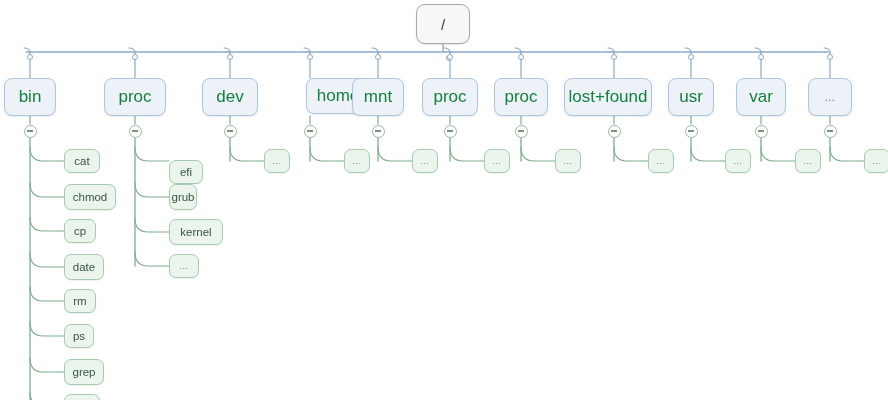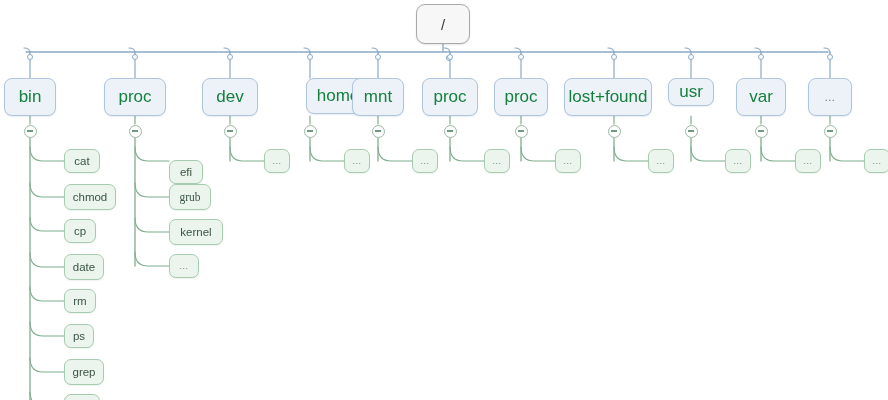--- a/index.html
+++ b/index.html
@@ -183,21 +183,21 @@
     <div class="node node-file" style="left: 64px; top: 219px; width: 32px; height: 24px;">cp</div>
     <div class="node node-file" style="left: 64px; top: 254px; width: 40px; height: 26px;">date</div>
     <div class="node node-file" style="left: 64px; top: 289px; width: 32px; height: 24px;">rm</div>
     <div class="node node-file" style="left: 64px; top: 324px; width: 30px; height: 24px;">ps</div>
     <div class="node node-file" style="left: 64px; top: 359px; width: 40px; height: 26px;">grep</div>
     <div class="node node-file ellipsis" style="left: 64px; top: 394px; width: 36px; height: 24px;"></div>
     <div class="node node-dir" style="left: 104px; top: 78px; width: 62px; height: 38px;">proc</div>
     <div class="port" style="left: 132px; top: 54px;"></div>
     <div class="toggle" style="left: 128.5px; top: 124.5px;"></div>
     <div class="node node-file" style="left: 169px; top: 149px; width: 34px; height: 24px; margin-top: 11px;">efi</div>
-    <div class="node node-file" style="left: 169px; top: 184px; width: 42px; height: 26px; font-family: Liberation Serif, serif;">grub</div>
+    <div class="node node-file" style="left: 169px; top: 184px; width: 28px; height: 26px;">grub</div>
     <div class="node node-file" style="left: 169px; top: 219px; width: 54px; height: 26px;">kernel</div>
     <div class="node node-file ellipsis" style="left: 169px; top: 254px; width: 30px; height: 24px;">...</div>
     <div class="node node-dir" style="left: 202px; top: 78px; width: 56px; height: 38px;">dev</div>
     <div class="port" style="left: 227px; top: 54px;"></div>
     <div class="toggle" style="left: 223.5px; top: 124.5px;"></div>
     <div class="node node-file ellipsis" style="left: 264px; top: 149px; width: 26px; height: 24px;">...</div>
     <div class="node node-dir" style="left: 278px; top: 78px; width: 64px; height: 36px; margin-left: 28px;">home</div>
     <div class="port" style="left: 307px; top: 54px;"></div>
     <div class="toggle" style="left: 303.5px; top: 124.5px;"></div>
     <div class="node node-file ellipsis" style="left: 344px; top: 149px; width: 26px; height: 24px;">...</div>
@@ -210,21 +210,21 @@
     <div class="toggle" style="left: 443.5px; top: 124.5px;"></div>
     <div class="node node-file ellipsis" style="left: 484px; top: 149px; width: 26px; height: 24px;">...</div>
     <div class="node node-dir" style="left: 494px; top: 78px; width: 54px; height: 38px;">proc</div>
     <div class="port" style="left: 518px; top: 54px;"></div>
     <div class="toggle" style="left: 514.5px; top: 124.5px;"></div>
     <div class="node node-file ellipsis" style="left: 555px; top: 149px; width: 26px; height: 24px;">...</div>
     <div class="node node-dir" style="left: 564px; top: 78px; width: 88px; height: 38px;">lost+found</div>
     <div class="port" style="left: 611px; top: 54px;"></div>
     <div class="toggle" style="left: 607.5px; top: 124.5px;"></div>
     <div class="node node-file ellipsis" style="left: 648px; top: 149px; width: 26px; height: 24px;">...</div>
-    <div class="node node-dir" style="left: 668px; top: 78px; width: 46px; height: 28px;">usr</div>
+    <div class="node node-dir" style="left: 668px; top: 78px; width: 46px; height: 38px;">usr</div>
     <div class="port" style="left: 688px; top: 54px;"></div>
     <div class="toggle" style="left: 684.5px; top: 124.5px;"></div>
     <div class="node node-file ellipsis" style="left: 725px; top: 149px; width: 26px; height: 24px;">...</div>
     <div class="node node-dir" style="left: 736px; top: 78px; width: 50px; height: 38px;">var</div>
     <div class="port" style="left: 758px; top: 54px;"></div>
     <div class="toggle" style="left: 754.5px; top: 124.5px;"></div>
     <div class="node node-file ellipsis" style="left: 795px; top: 149px; width: 26px; height: 24px;">...</div>
     <div class="node node-dir ellipsis" style="left: 808px; top: 78px; width: 44px; height: 38px;">...</div>
     <div class="port" style="left: 827px; top: 54px;"></div>
     <div class="toggle" style="left: 823.5px; top: 124.5px;"></div>

